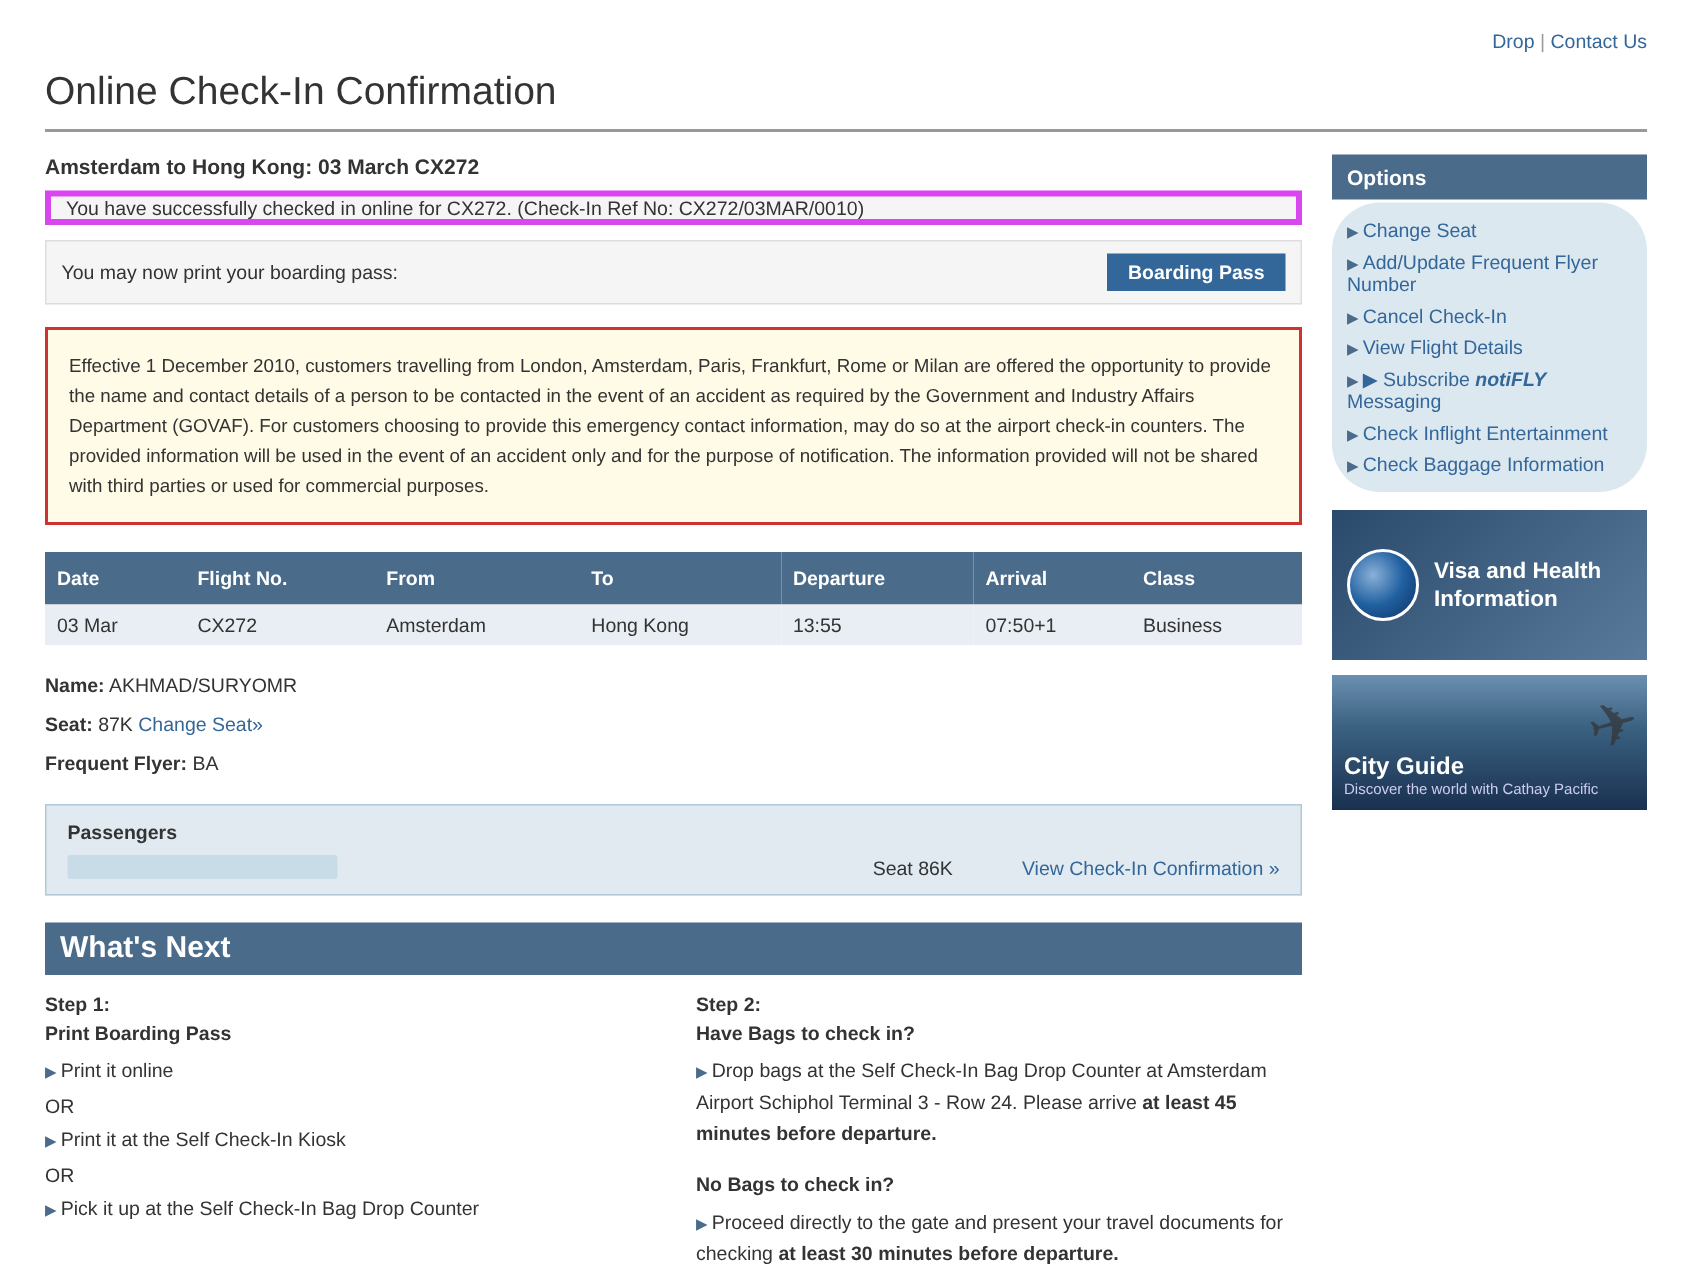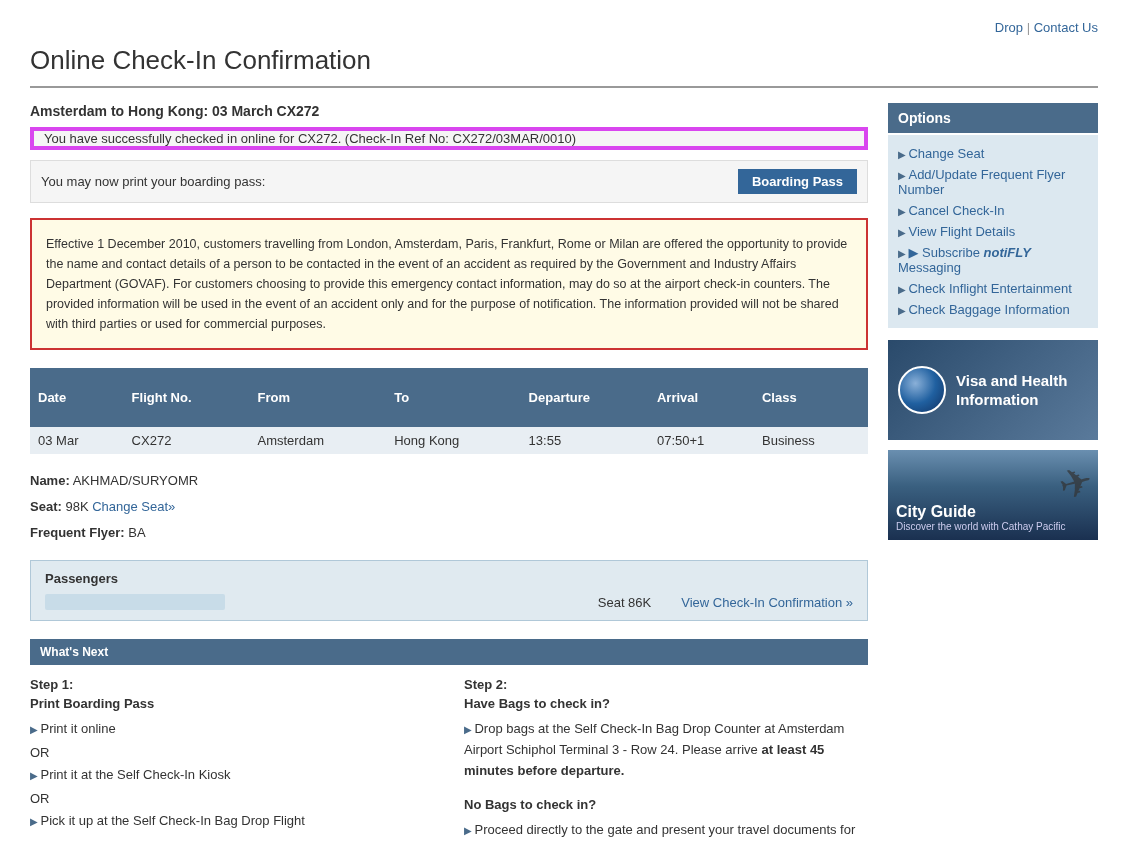--- a/index.html
+++ b/index.html
@@ -9,42 +9,42 @@
     .flight-header { font-size: 14px; font-weight: bold; margin-bottom: 8px; }
     .success-msg { background: #f5f5f5; padding: 0 10px; margin-bottom: 10px; border: 4px solid #d946ef; font-size: 13px; }
     .boarding-row { display: flex; align-items: center; justify-content: space-between; background: #f5f5f5; padding: 8px 10px; margin-bottom: 15px; border: 1px solid #ddd; }
     .boarding-label { font-size: 13px; }
     .boarding-btn { background: #336699; color: #fff; padding: 5px 14px; font-size: 13px; font-weight: bold; border: none; cursor: pointer; }
     .notice-box { border: 2px solid #cc3333; background: #fffbe6; padding: 14px; margin-bottom: 18px; font-size: 12.5px; line-height: 1.6; }
     .main-layout { display: flex; gap: 20px; }
     .main-content { flex: 1; min-width: 0; }
     .sidebar { width: 210px; flex-shrink: 0; }
     .flight-table { width: 100%; border-collapse: collapse; margin-bottom: 14px; }
-    .flight-table th { background: #4a6b8a; color: #fff; padding: 22px 8px; text-align: left; font-size: 13px; }
+    .flight-table th { background: #4a6b8a; color: #fff; padding: 10px 8px; text-align: left; font-size: 13px; }
     .flight-table td { background: #e8eef3; padding: 6px 8px; font-size: 13px; margin-top: 24px; }
     .passenger-info { margin-bottom: 14px; font-size: 13px; line-height: 2; }
     .passenger-info a { color: #336699; text-decoration: none; }
     .passengers-section { background: #e0eaf0; border: 1px solid #b0c8d8; padding: 10px 14px; margin-bottom: 18px; }
     .passengers-section .pax-header { font-weight: bold; margin-bottom: 8px; font-size: 13px; }
-    .pax-row { display: flex; align-items: center; gap: 10px; }
+    .pax-row { display: flex; align-items: center; gap: 26px; }
     .pax-name-blur { background: #c8dce8; width: 180px; height: 16px; display: inline-block; border-radius: 2px; }
     .pax-seat { margin-left: auto; font-size: 13px; }
     .pax-link { color: #336699; text-decoration: none; font-size: 13px; margin-left: 20px; }
-    .whats-next { background: #4a6b8a; color: #fff; padding: 6px 10px; font-weight: bold; font-size: 12px; margin-bottom: 12px; }
+    .whats-next { background: #4a6b8a; color: #fff; padding: 6px 10px; font-weight: bold; font-size: 20px; margin-bottom: 12px; }
     .steps-row { display: flex; gap: 30px; }
     .step { flex: 1; font-size: 13px; }
     .step-title { font-weight: bold; margin-bottom: 4px; font-size: 13px; }
     .step-subtitle { font-weight: bold; margin-bottom: 6px; font-size: 13px; }
     .step ul { list-style: none; padding: 0; }
     .step li { padding: 2px 0; line-height: 1.6; }
     .step li::before { content: "▶ "; color: #4a6b8a; font-size: 10px; }
     .or-text { margin: 3px 0; font-size: 13px; }
     
     .options-header { background: #4a6b8a; color: #fff; padding: 7px 10px; font-weight: bold; font-size: 14px; margin-bottom: 2px; }
-    .options-list { background: #dce8f0; padding: 8px 10px; margin-bottom: 12px; }
+    .options-list { background: #dce8f0; padding: 8px 10px; margin-bottom: 12px; border-radius: 32px; }
     .options-list a { display: block; color: #336699; text-decoration: none; font-size: 13px; padding: 3px 0; }
     .options-list a::before { content: "▶ "; color: #4a6b8a; font-size: 10px; }
     .options-list a em { font-style: italic; font-weight: bold; }
     .visa-banner { background: linear-gradient(135deg, #2a4a6b 0%, #5a7a9b 100%); display: flex; align-items: center; gap: 10px; padding: 10px; height: 100px; width: 100%; }
     .oneworld-globe { width: 48px; height: 48px; border-radius: 50%; background: radial-gradient(circle at 35% 35%, #8ab0d8 0%, #2060a0 50%, #103060 100%); border: 2px solid #fff; flex-shrink: 0; }
     .visa-text { color: #fff; font-size: 15px; font-weight: bold; line-height: 1.3; }
     .city-guide-banner { width: 100%; height: 90px; background: linear-gradient(to bottom, #6a8fb0 0%, #3a6080 40%, #1a3050 100%); position: relative; display: flex; align-items: flex-end; padding: 8px; overflow: hidden; }
     .city-guide-plane { position: absolute; top: 10px; right: 5px; font-size: 40px; opacity: 0.7; transform: rotate(-15deg); }
     .city-guide-text { position: relative; z-index: 1; }
     .city-guide-title { color: #fff; font-size: 16px; font-weight: bold; }
@@ -104,21 +104,21 @@
         </tbody>
       </table>
 
       <div class="passenger-info">
         <div>
           <strong>Name:</strong>
           <span>AKHMAD/SURYOMR</span>
         </div>
         <div>
           <strong>Seat:</strong>
-          <span>98K</span>
+          <span>87K</span>
           <a href="#">Change Seat»</a>
         </div>
         <div>
           <strong>Frequent Flyer:</strong>
           <span>BA</span>
         </div>
       </div>
 
       <div class="passengers-section">
         <div class="pax-header">Passengers</div>
@@ -137,21 +137,21 @@
           <div class="step-subtitle">Print Boarding Pass</div>
           <ul>
             <li>Print it online</li>
           </ul>
           <div class="or-text">OR</div>
           <ul>
             <li>Print it at the Self Check-In Kiosk</li>
           </ul>
           <div class="or-text">OR</div>
           <ul>
-            <li>Pick it up at the Self Check-In Bag Drop Flight</li>
+            <li>Pick it up at the Self Check-In Bag Drop Counter</li>
           </ul>
         </div>
 
         <div class="step">
           <div class="step-title">Step 2:</div>
           <div class="step-subtitle">Have Bags to check in?</div>
           <ul>
             <li>
               <span>Drop bags at the Self Check-In Bag Drop Counter at Amsterdam Airport Schiphol Terminal 3 - Row 24. Please arrive</span>
               <strong>at least 45 minutes before departure.</strong>

